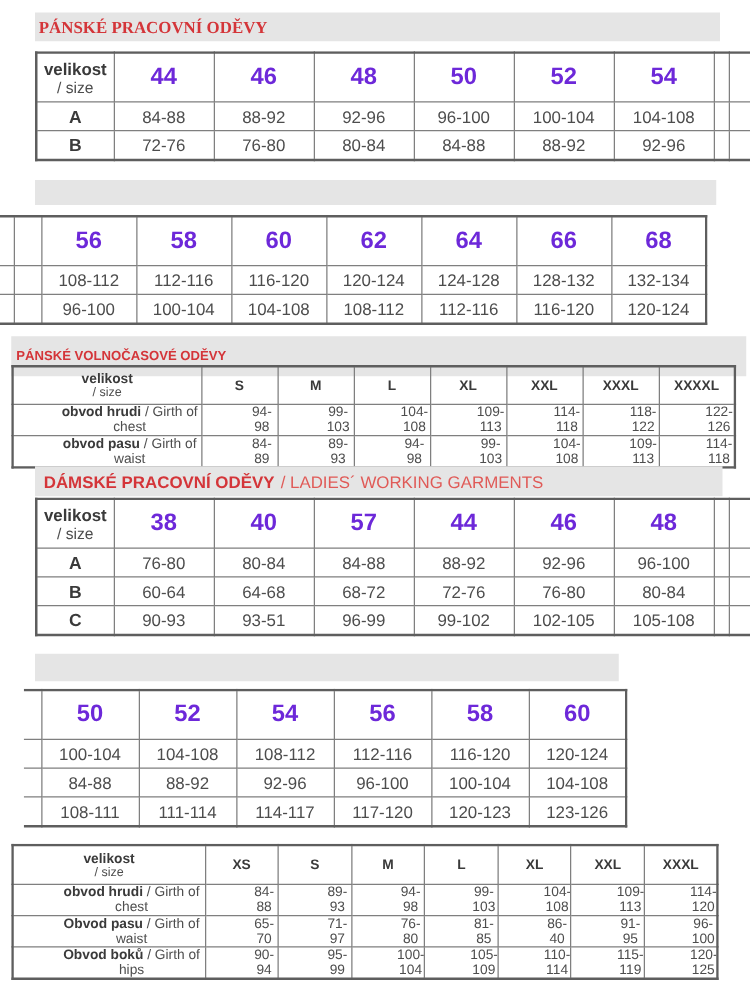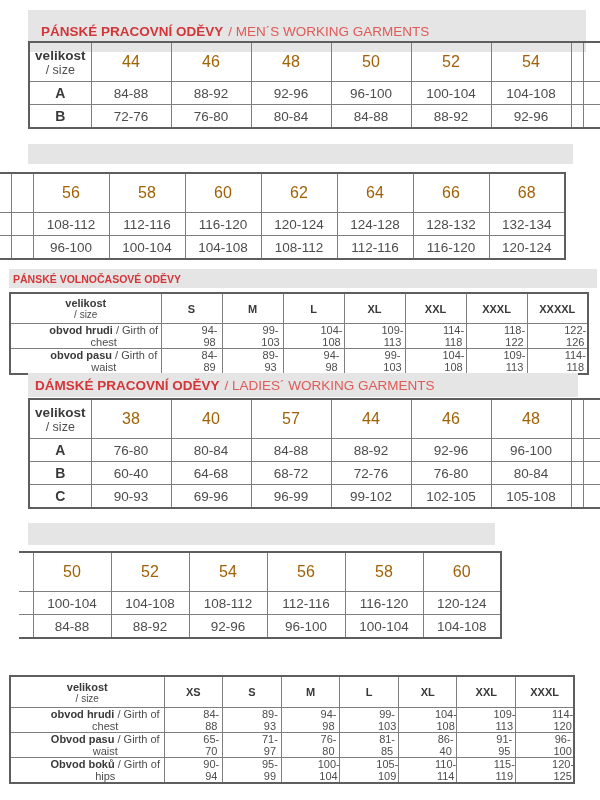--- a/index.html
+++ b/index.html
@@ -2,23 +2,23 @@
 <html><head>
 <meta charset="utf-8">
 <style>
   html,body{margin:0;padding:0;background:#fff;}
   #page{position:relative;width:600px;height:800px;background:#fff;overflow:hidden;
         font-family:"Liberation Sans",sans-serif;}
   .bar{position:absolute;background:#e5e5e5;}
   .titlebar{display:flex;align-items:center;white-space:nowrap;overflow:hidden;}
   .tcz{color:#d43539;font-weight:bold;}
   .ten{color:#e05a57;font-weight:normal;margin-left:5px;}
-  .bar1{left:28px;top:10px;width:545px;height:42px;font-size:13.5px;padding-left:13px;}
+  .bar1{left:28px;top:10px;width:545px;height:23px;font-size:13.5px;padding-left:3px;font-family:Liberation Serif, serif;}
   .sp1{left:28px;top:144px;width:545px;height:20px;}
-  .bar2{left:9px;top:269px;width:584px;height:19px;font-size:10.5px;padding-left:4px;}
+  .bar2{left:9px;top:269px;width:584px;height:32px;font-size:10.5px;padding-left:4px;}
   .bar3{left:28px;top:373px;width:543px;height:24px;font-size:13.5px;padding-left:7px;}
   .sp2{left:28px;top:523px;width:467px;height:22px;}
 
   .wrap{position:absolute;overflow:hidden;}
   .w1{left:28px;top:41px;width:572px;height:100px;}
   .w2{left:0px;top:172px;width:566px;height:100px;}
   .w3{left:9px;top:292px;}
   .w4{left:28px;top:398px;width:572px;height:120px;}
   .w5{left:19px;top:551px;width:483px;height:120px;}
   .w6{left:9px;top:675px;}
@@ -29,21 +29,21 @@
   .cut-left tr > :first-child{border-left:none;}
 
   .t1,.t4{width:634px;}
   .t2{width:565px;}
   .t3{width:578px;}
   .t5{width:482px;}
   .t6{width:564px;}
 
   .big thead th{height:38px;}
   .big tbody td{height:22px;}
-  .big th.size{font-size:16px;font-weight:normal;color:#a16207;}
+  .big th.size{font-size:19px;font-weight:bold;color:#6d28d9;}
   .big td.val{font-size:13.5px;font-weight:normal;color:#4d4d4d;}
   .big td.rowlabel{font-size:14px;color:#3a3a3a;}
   .big .cb{font-size:13.5px;font-weight:bold;color:#3a3a3a;line-height:15px;}
   .big .cs{font-size:12.5px;font-weight:normal;color:#4d4d4d;line-height:14px;}
 
   .small thead th{height:29px;}
   .small tbody td{height:16px;padding-left:36px;}
   .t6 thead th{height:30px;}
   .t6 tbody td{height:17px;}
   .small th.size{font-size:11px;font-weight:bold;color:#3a3a3a;}
@@ -55,21 +55,20 @@
   .lb{font-weight:bold;color:#3a3a3a;}
   .le{font-weight:normal;color:#4d4d4d;}
 </style>
 </head>
 <body>
 
 <div id="page">
 
   <div class="bar bar1 titlebar">
     <span class="tcz">PÁNSKÉ PRACOVNÍ ODĚVY</span>
-    <span class="ten">/ MEN´S WORKING GARMENTS</span>
   </div>
 
   <div class="wrap w1">
     <table class="big t1">
         <colgroup>
           <col style="width: 62px;">
           <col style="width: 80px;">
           <col style="width: 80px;">
           <col style="width: 80px;">
           <col style="width: 80px;">
@@ -273,33 +272,33 @@
             <td class="val">80-84</td>
             <td class="val">84-88</td>
             <td class="val">88-92</td>
             <td class="val">92-96</td>
             <td class="val">96-100</td>
             <td class="stub"></td>
             <td class="stub"></td>
           </tr>
           <tr>
             <td class="rowlabel"><span class="lb">B</span></td>
-            <td class="val">60-40</td>
+            <td class="val">60-64</td>
             <td class="val">64-68</td>
             <td class="val">68-72</td>
             <td class="val">72-76</td>
             <td class="val">76-80</td>
             <td class="val">80-84</td>
             <td class="stub"></td>
             <td class="stub"></td>
           </tr>
           <tr>
             <td class="rowlabel"><span class="lb">C</span></td>
             <td class="val">90-93</td>
-            <td class="val">69-96</td>
+            <td class="val">93-51</td>
             <td class="val">96-99</td>
             <td class="val">99-102</td>
             <td class="val">102-105</td>
             <td class="val">105-108</td>
             <td class="stub"></td>
             <td class="stub"></td>
           </tr>
         </tbody>
       </table>
   </div>
@@ -339,20 +338,29 @@
             <td class="val">120-124</td>
           </tr>
           <tr>
             <td class="stub"></td>
             <td class="val">84-88</td>
             <td class="val">88-92</td>
             <td class="val">92-96</td>
             <td class="val">96-100</td>
             <td class="val">100-104</td>
             <td class="val">104-108</td>
+          </tr>
+          <tr>
+            <td class="stub"></td>
+            <td class="val">108-111</td>
+            <td class="val">111-114</td>
+            <td class="val">114-117</td>
+            <td class="val">117-120</td>
+            <td class="val">120-123</td>
+            <td class="val">123-126</td>
           </tr>
         </tbody>
       </table>
   </div>
 
   <div class="wrap w6">
     <table class="small t6">
         <colgroup>
           <col style="width: 154px;">
           <col style="width: 58.6px;">

